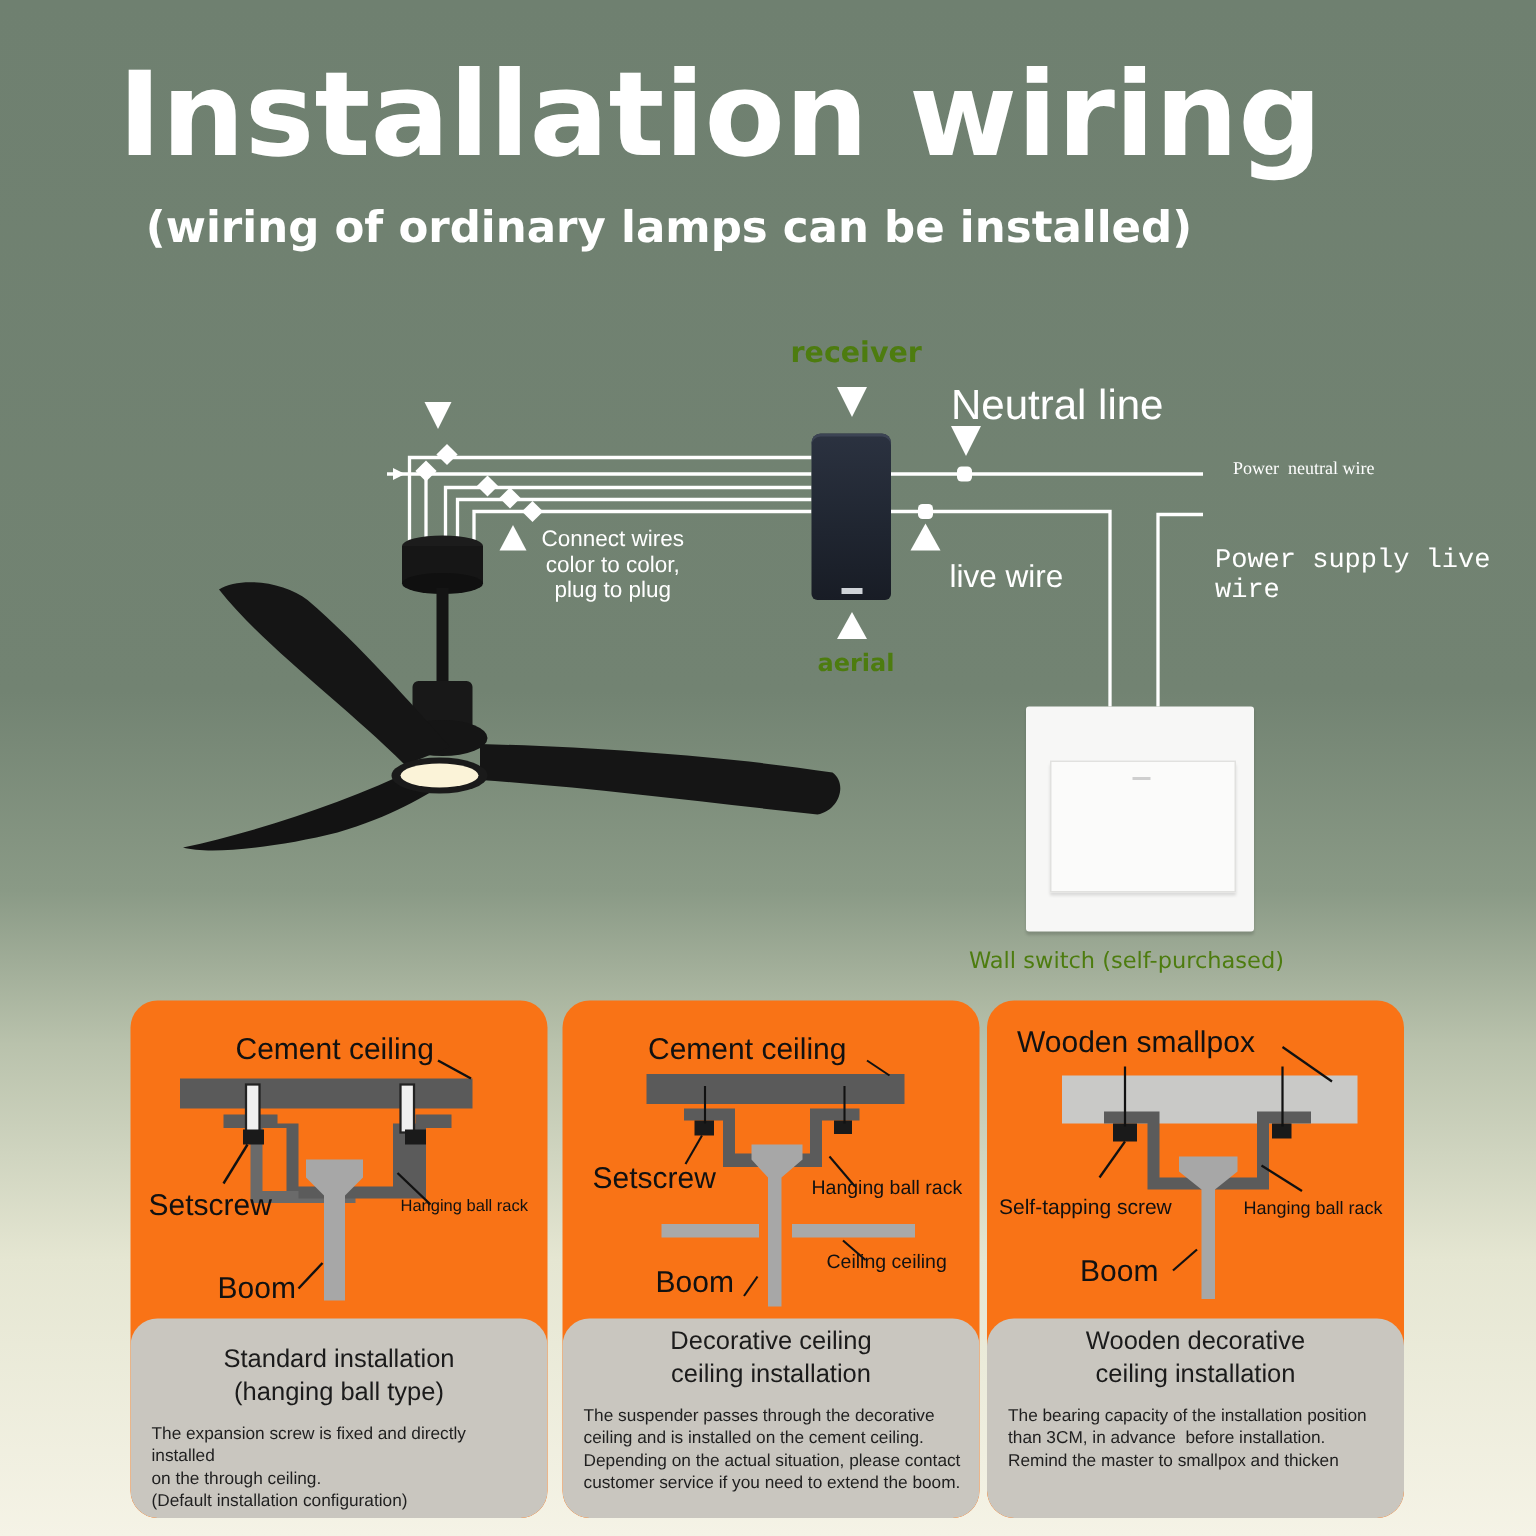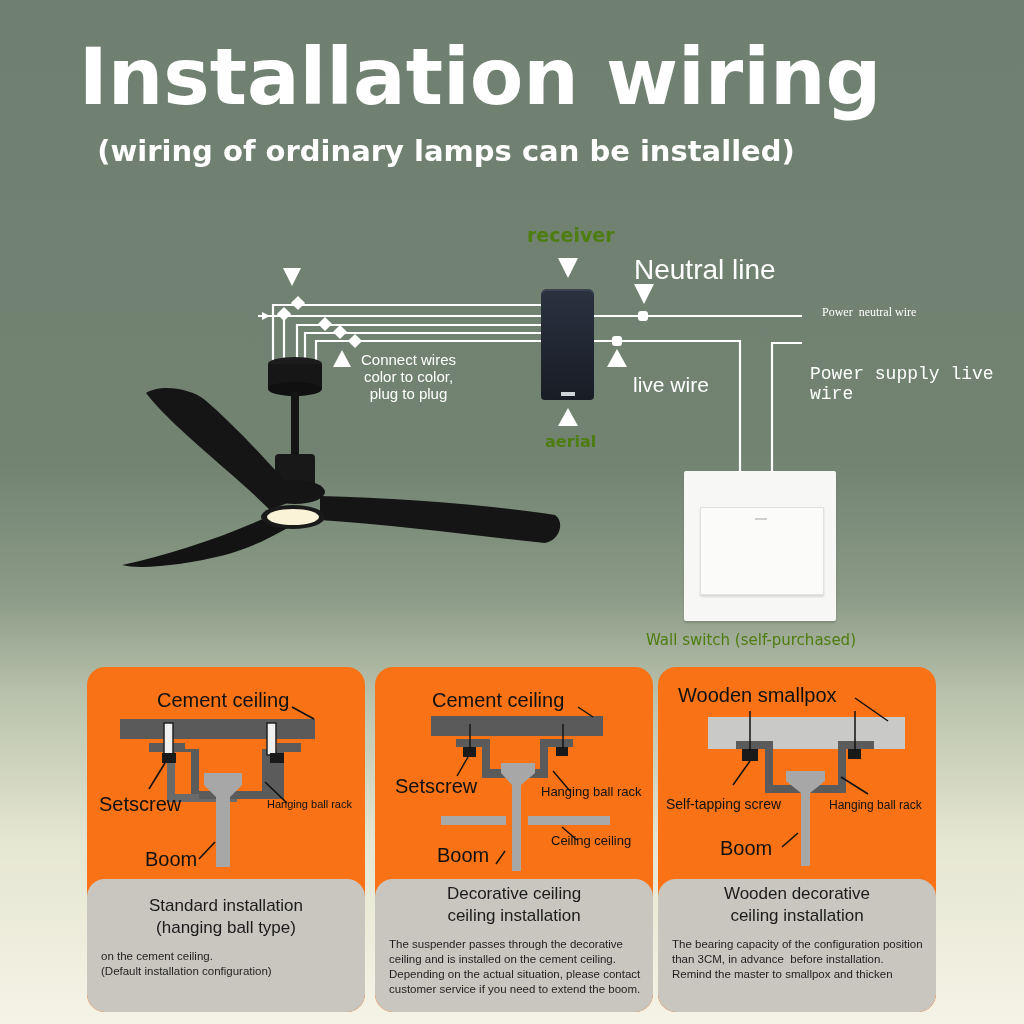--- a/index.html
+++ b/index.html
@@ -172,21 +172,22 @@
   <div class="dlabel" style="left:70px;top:22px;font-size:20px;">Cement ceiling</div>
   <div class="dlabel" style="left:12px;top:126px;font-size:20px;">Setscrew</div>
   <div class="dlabel" style="left:180px;top:131px;font-size:11px;">Hanging ball rack</div>
   <div class="dlabel" style="left:58px;top:181px;font-size:20px;">Boom</div>
   <div class="bottom">
     <div class="btitle" style="top:16px;">
       <div>Standard installation</div>
       <div>(hanging ball type)</div>
     </div>
     <div class="bdesc" style="top:70px;">
-      <div>on the cement ceiling.</div>
+      <div>The expansion screw is fixed and directly installed</div>
+      <div>on the through ceiling.</div>
       <div>(Default installation configuration)</div>
     </div>
   </div>
 </div>
 
 <div class="abs card" style="left:375px;">
   <svg width="278" height="215">
     <rect x="56" y="49" width="172" height="20" fill="#5a5a5a"></rect>
     <path d="M81,72 L115,72 L115,102 L165,102 L165,72 L198,72 L198,80 L173,80 L173,111 L107,111 L107,80 L81,80 Z" fill="#5b5b5b"></path>
     <rect x="88" y="80" width="13" height="10" fill="#1a1a1a"></rect>
@@ -242,18 +243,18 @@
   <div class="dlabel" style="left:20px;top:17px;font-size:20px;">Wooden smallpox</div>
   <div class="dlabel" style="left:8px;top:129px;font-size:14px;">Self-tapping screw</div>
   <div class="dlabel" style="left:171px;top:131px;font-size:12px;">Hanging ball rack</div>
   <div class="dlabel" style="left:62px;top:170px;font-size:20px;">Boom</div>
   <div class="bottom">
     <div class="btitle" style="top:4px;">
       <div>Wooden decorative</div>
       <div>ceiling installation</div>
     </div>
     <div class="bdesc" style="top:58px;">
-      <div>The bearing capacity of the configuration position</div>
+      <div>The bearing capacity of the installation position</div>
       <div style="white-space:pre;">than 3CM, in advance  before installation.</div>
       <div>Remind the master to smallpox and thicken</div>
     </div>
   </div>
 </div>
 
 </body></html>

